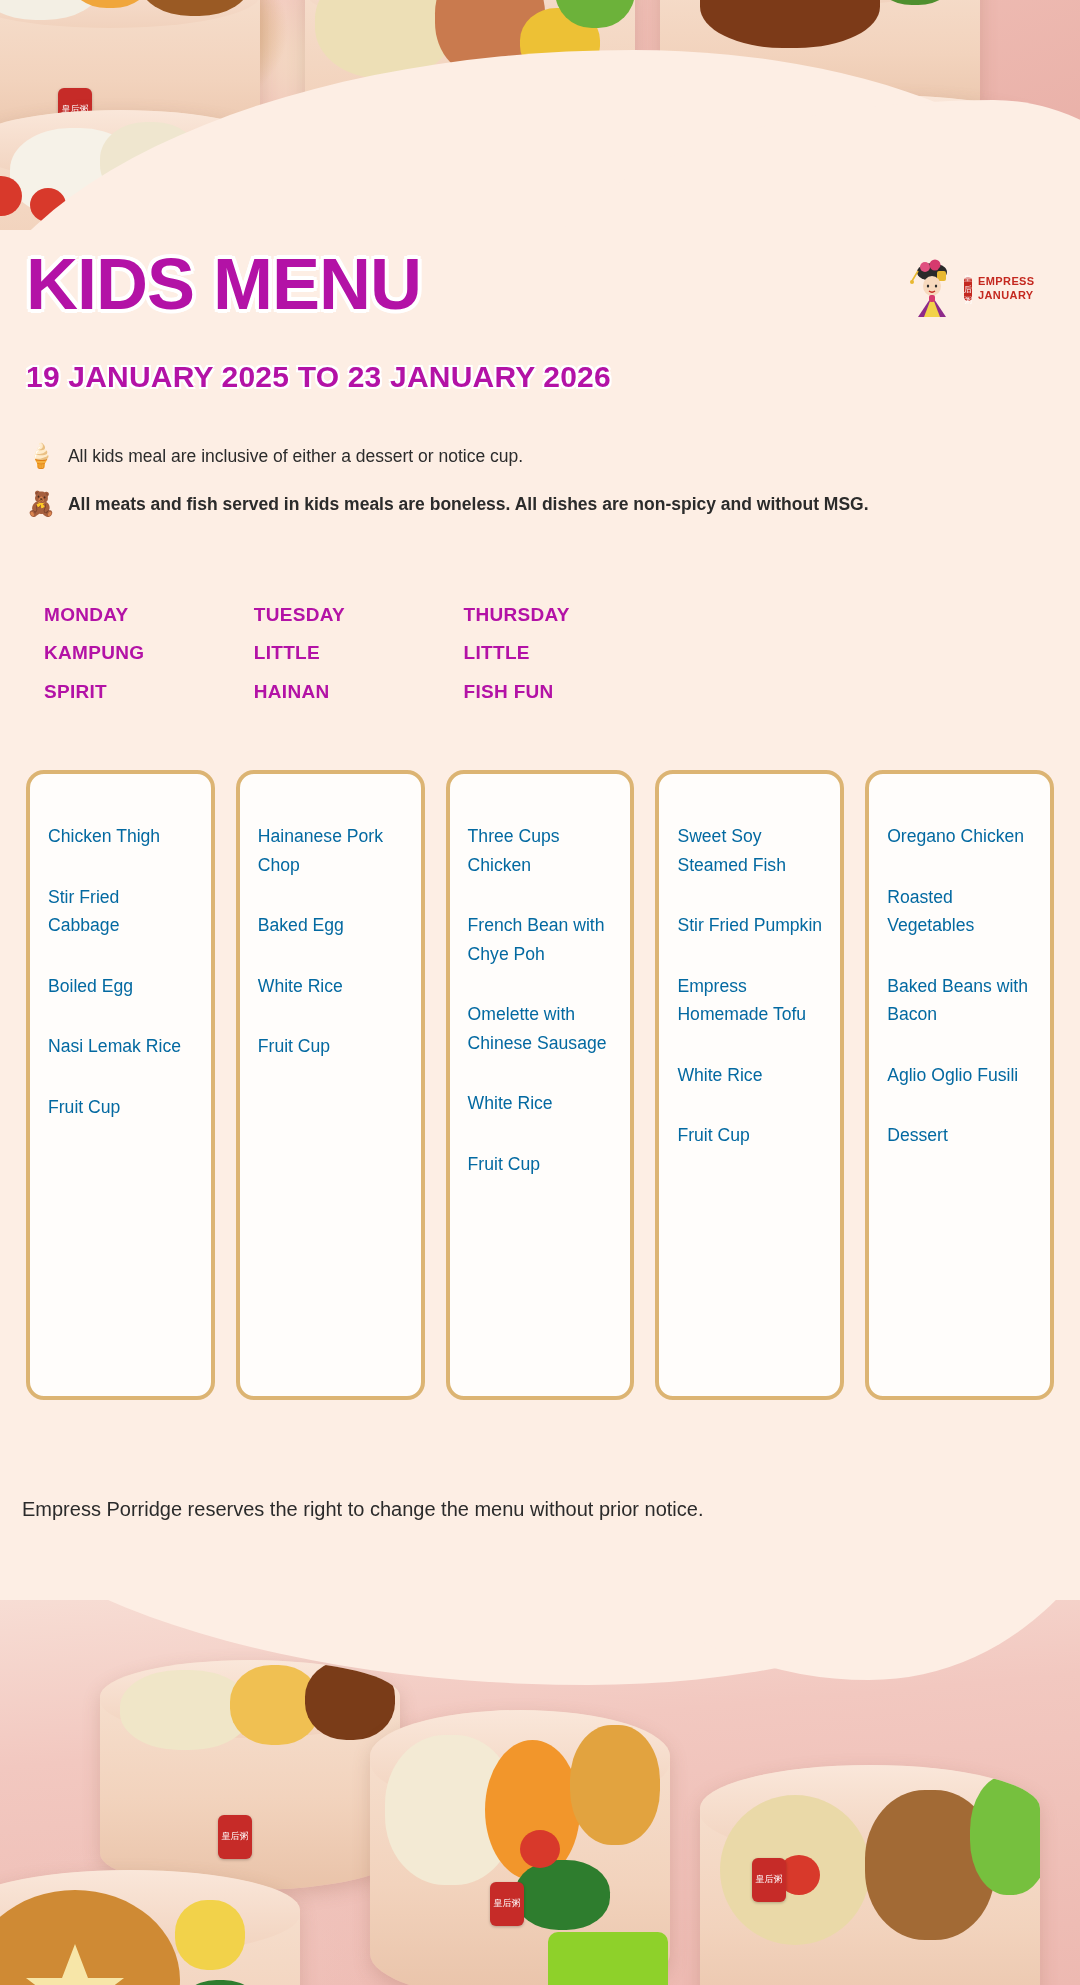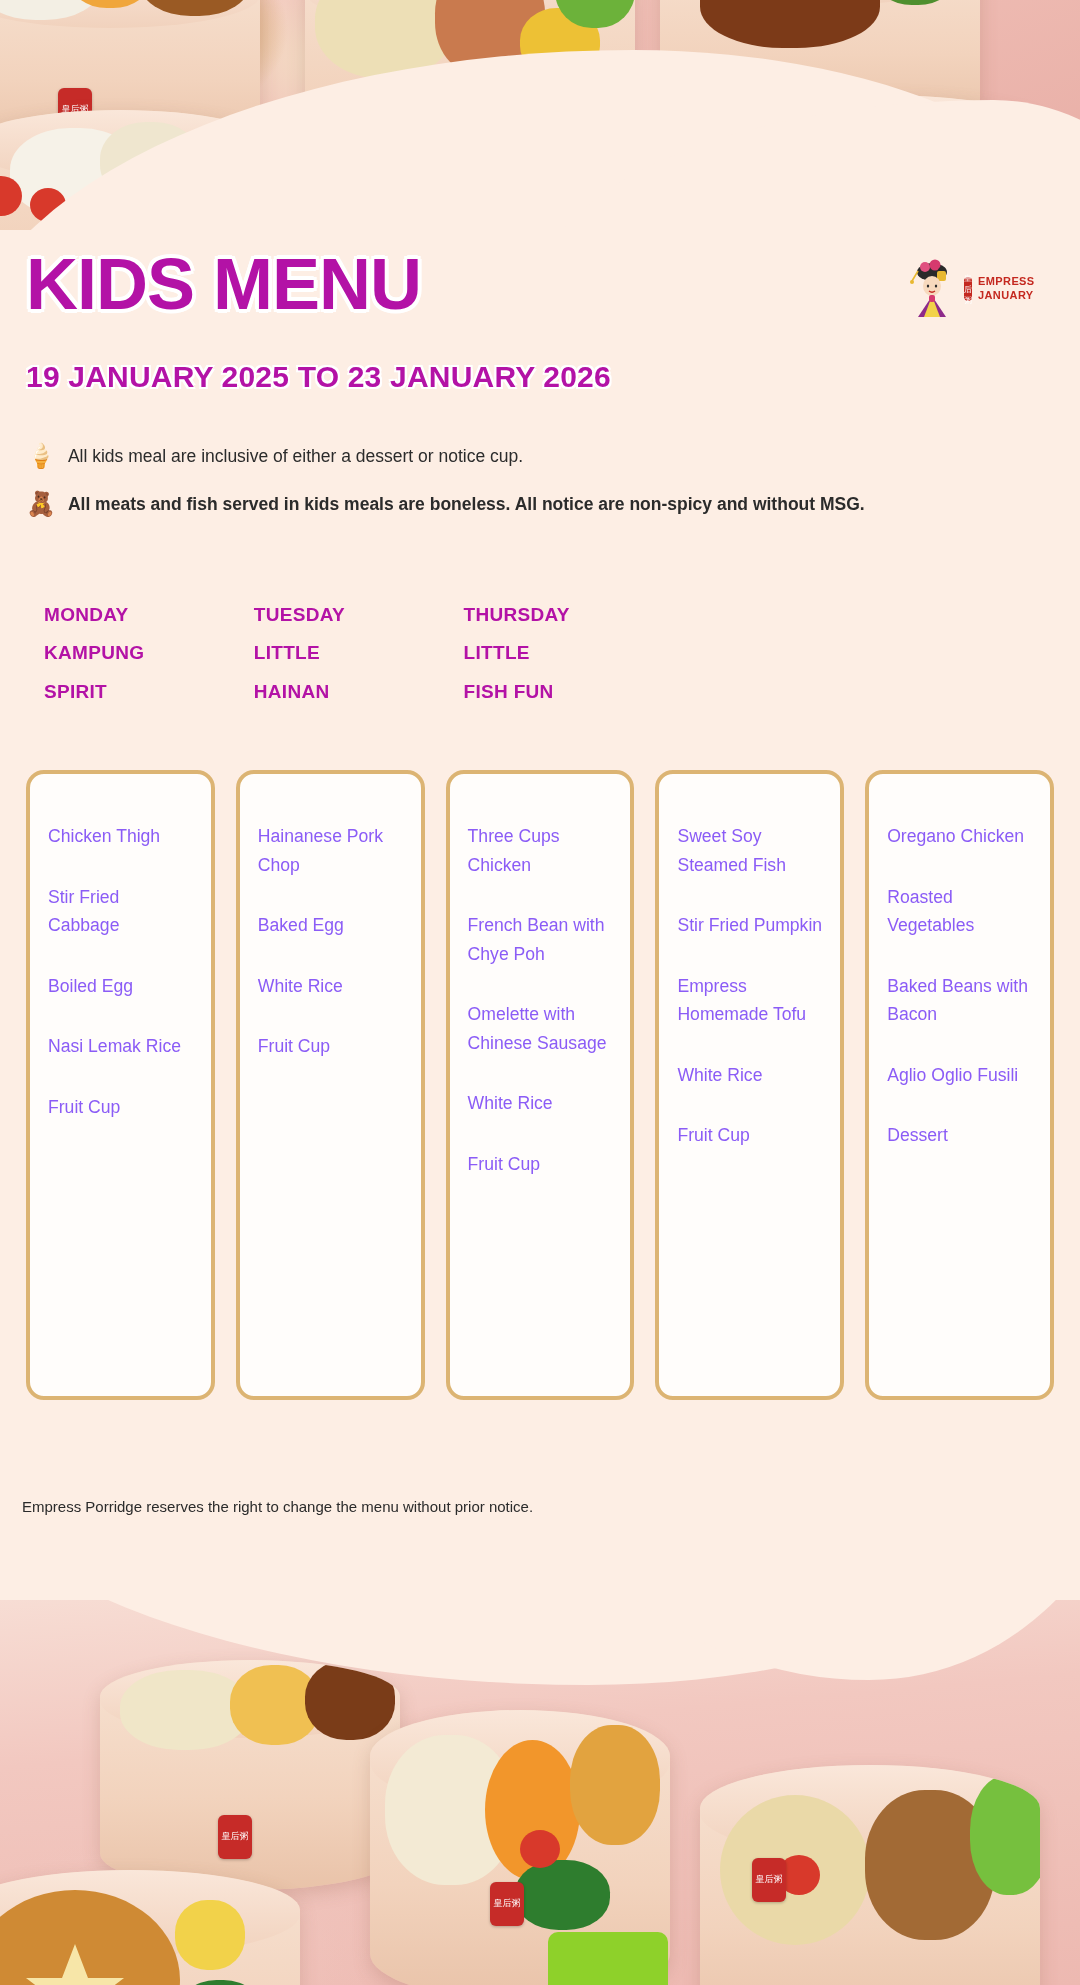--- a/index.html
+++ b/index.html
@@ -127,28 +127,28 @@
     position:absolute; left:26px; top:770px; width:1028px; height:630px;
     display:grid; grid-template-columns:repeat(5,1fr); column-gap:21px;
   }
   .card{
     background:#fffdfb;
     border:4px solid #dcb473;
     border-radius:18px;
     padding:48px 18px 18px 18px;
   }
   .dish{
-    font-size:17.6px; color:#8b5cf6; line-height:1.62;
+    font-size:17.6px; color:#0369a1; line-height:1.62;
     margin-bottom:32px;
   }
   .dish:last-child{ margin-bottom:0; }
 
   .footer-note{
     position:absolute; left:22px; top:1498px;
-    font-size:15px; color:#2b2b2b;
+    font-size:20px; color:#2b2b2b;
   }
 </style>
 </head>
 <body>
 
 <div class="photo-banner-top">
   <div class="bento" style="left:-40px; top:-40px; width:300px; height:200px;">
     <div class="rim"></div>
     <div class="food" style="left:20px;top:-10px;width:120px;height:70px;background:#f3efe4;"></div>
     <div class="food" style="left:110px;top:-12px;width:80px;height:60px;background:#f0a63c;"></div>
@@ -220,21 +220,21 @@
       <div>JANUARY</div>
     </div>
   </div>
 
   <div class="note note-1">
     <span class="note-emoji">🍦</span>
     <span>All kids meal are inclusive of either a dessert or notice cup.</span>
   </div>
   <div class="note note-2">
     <span class="note-emoji">🧸</span>
-    <span>All meats and fish served in kids meals are boneless. All notice are non-spicy and without MSG.</span>
+    <span>All meats and fish served in kids meals are boneless. All dishes are non-spicy and without MSG.</span>
   </div>
 
   <div class="week">
     <div class="day-head">
       <div>MONDAY</div>
       <div>KAMPUNG</div>
       <div>SPIRIT</div>
     </div>
     <div class="day-head">
       <div>TUESDAY</div>

